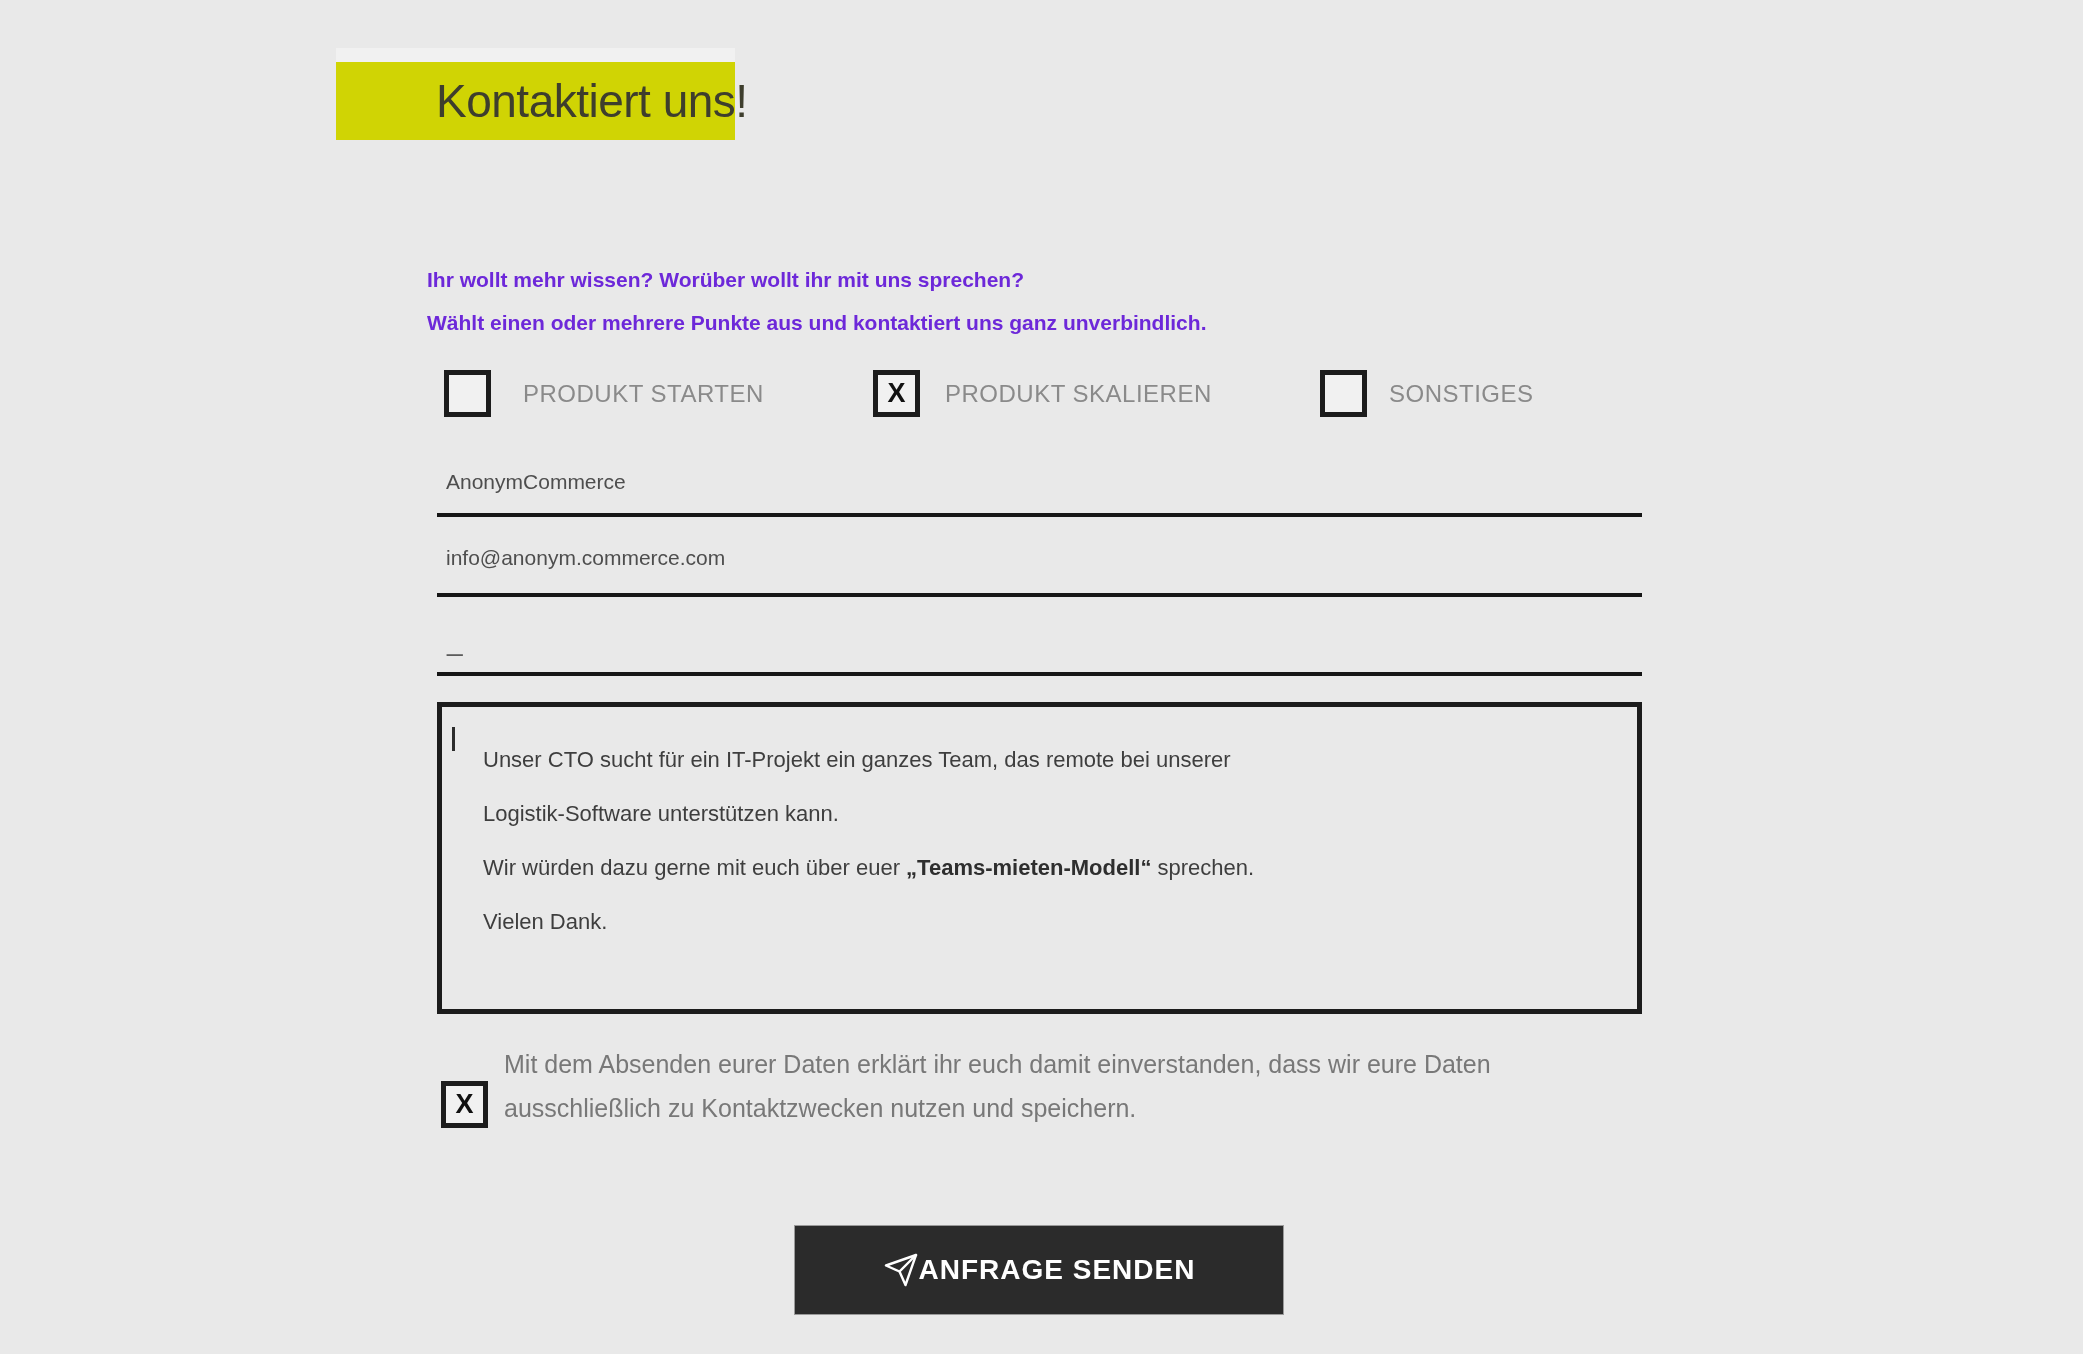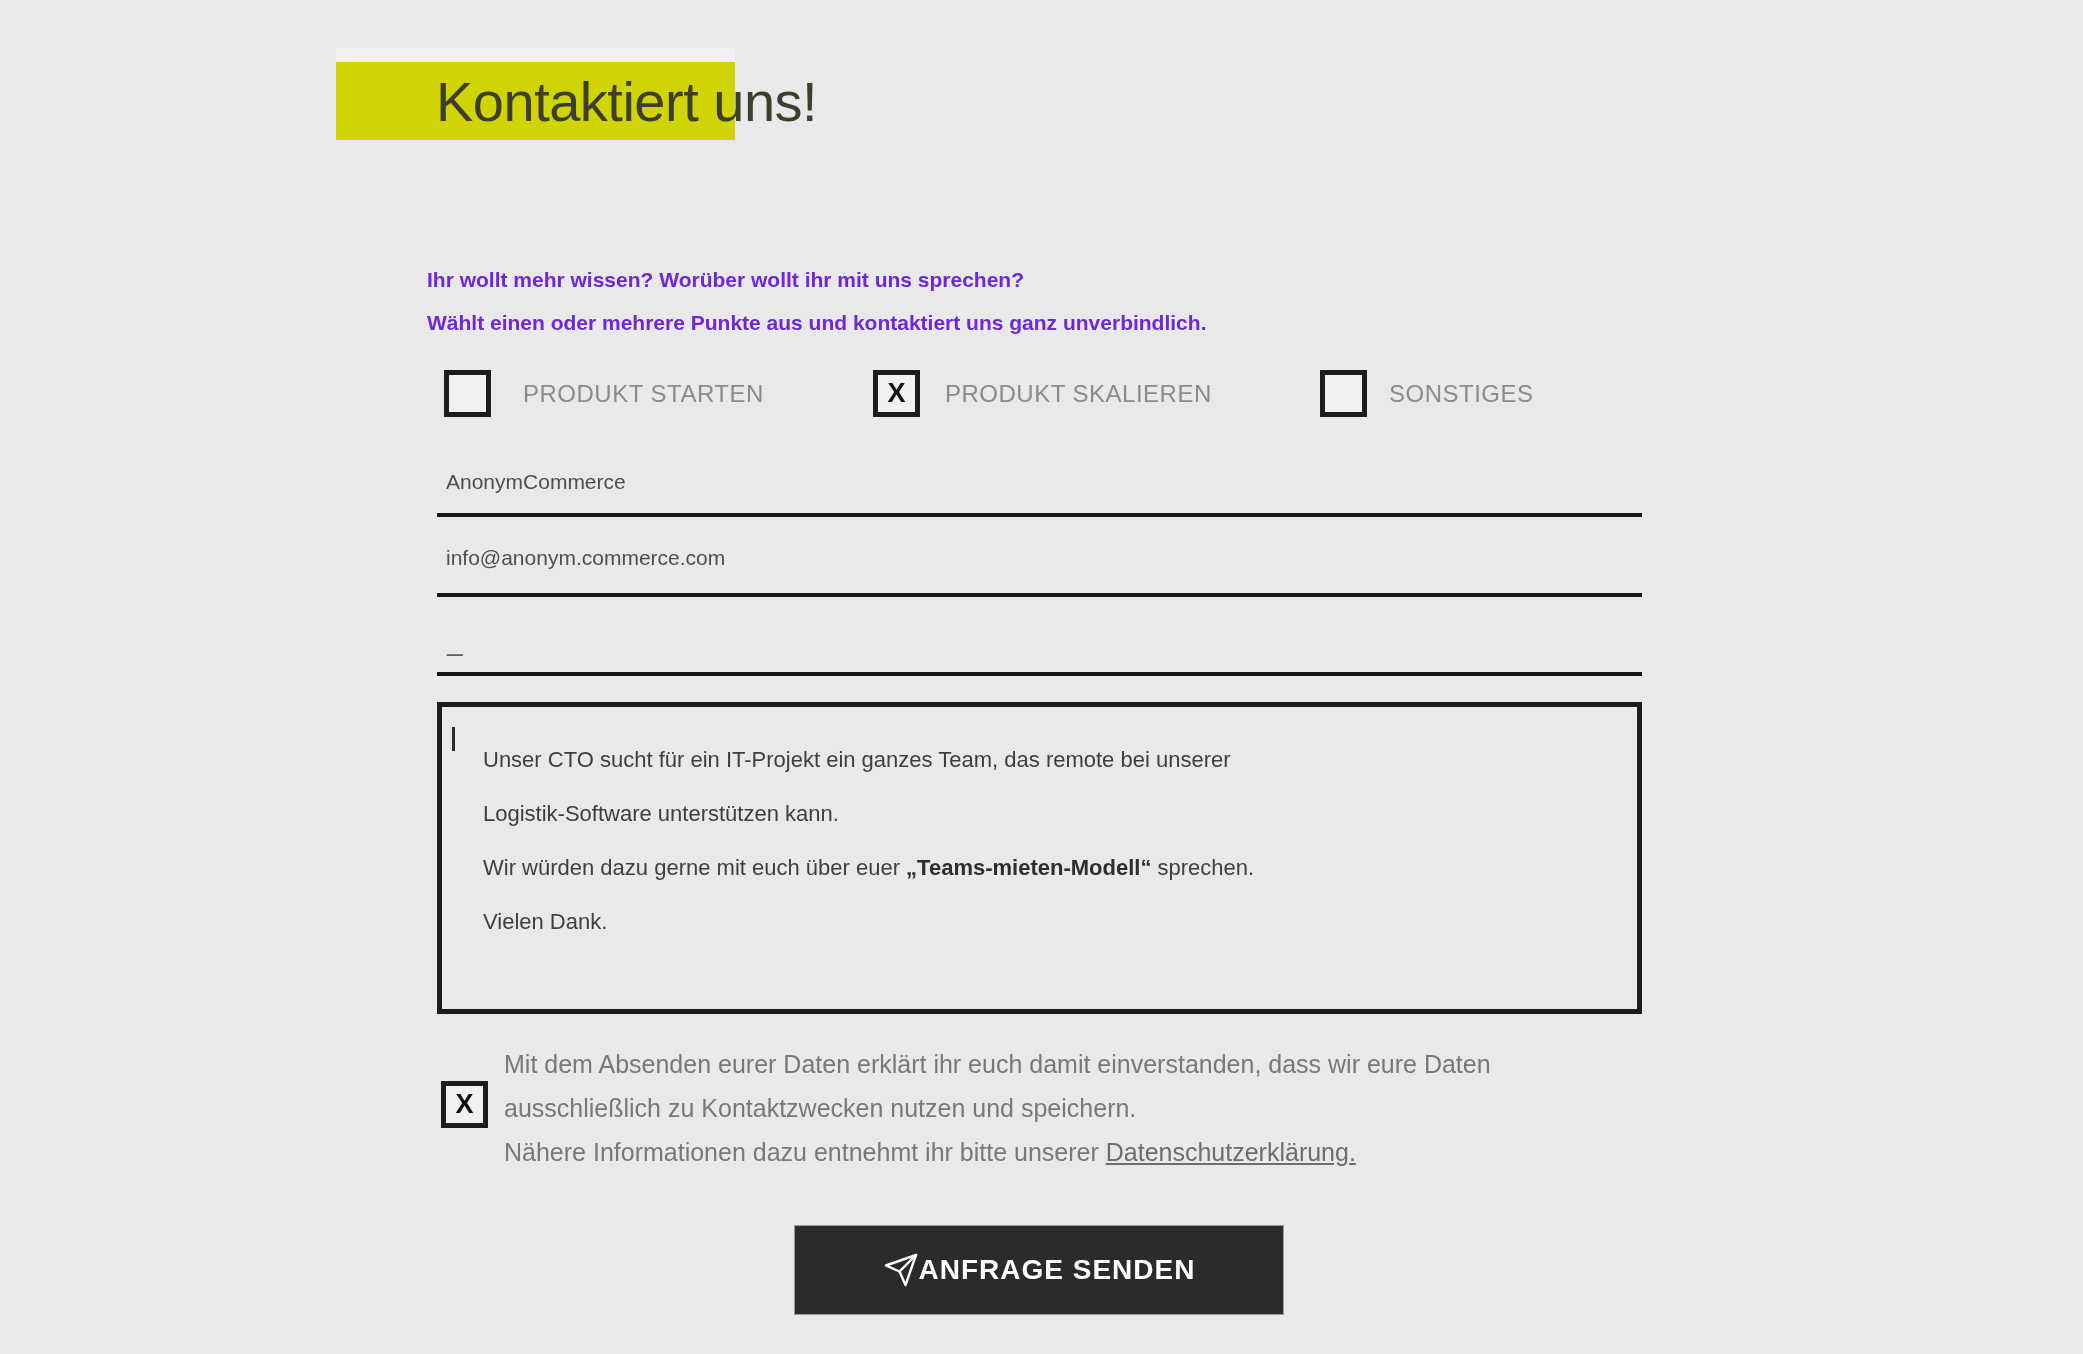--- a/index.html
+++ b/index.html
@@ -9,21 +9,21 @@
     font-family:"Liberation Sans", sans-serif;
   }
   .abs{position:absolute;}
   
   .header-strip{left:336px;top:48px;width:399px;height:14px;background:#f1f1f1;}
   .header-box{
     left:336px;top:62px;width:399px;height:78px;background:#d0d404;
     display:flex;align-items:center;
   }
   .header-title{
-    padding-left:100px;font-size:56px;font-weight:300;color:#3e3e2d;
+    padding-left:100px;font-size:46px;font-weight:300;color:#3e3e2d;
     letter-spacing:-0.5px;white-space:nowrap;
   }
   
   .intro{left:427px;top:258px;font-size:21px;line-height:43px;color:#6d28d9;font-weight:700;}
   .intro div{white-space:nowrap;}
   
   .checkbox{
     width:47px;height:47px;box-sizing:border-box;border:5px solid #1c1c1c;
     background:#f1f1f1;top:370px;display:flex;align-items:center;justify-content:center;
     cursor:pointer;
@@ -103,21 +103,20 @@
     <div><span>Wir würden dazu gerne mit euch über euer </span><b>„Teams-mieten-Modell“</b><span> sprechen.</span></div>
     <div>Vielen Dank.</div>
   </div>
 
   <div class="abs checkbox consent-box">
     <span class="mark">X</span>
   </div>
   <div class="abs consent-text">
     <div>Mit dem Absenden eurer Daten erklärt ihr euch damit einverstanden, dass wir eure Daten</div>
     <div>ausschließlich zu Kontaktzwecken nutzen und speichern.</div>
-    <div><span>Nähere Informationen dazu entnehmt ihr bitte unserer </span><span class="privacy-link">Datenschutzerklärung.</span></div>
   </div>
 
   <div class="abs submit-btn" role="button">
     <svg class="plane-icon" viewBox="0 0 24 24" fill="none" stroke="#ffffff" stroke-width="1.6" stroke-linecap="round" stroke-linejoin="round">
       <path d="M22 2 L11 13"></path>
       <path d="M22 2 L15 22 L11 13 L2 9 Z"></path>
     </svg>
     <span class="submit-label">ANFRAGE SENDEN</span>
   </div>
 

